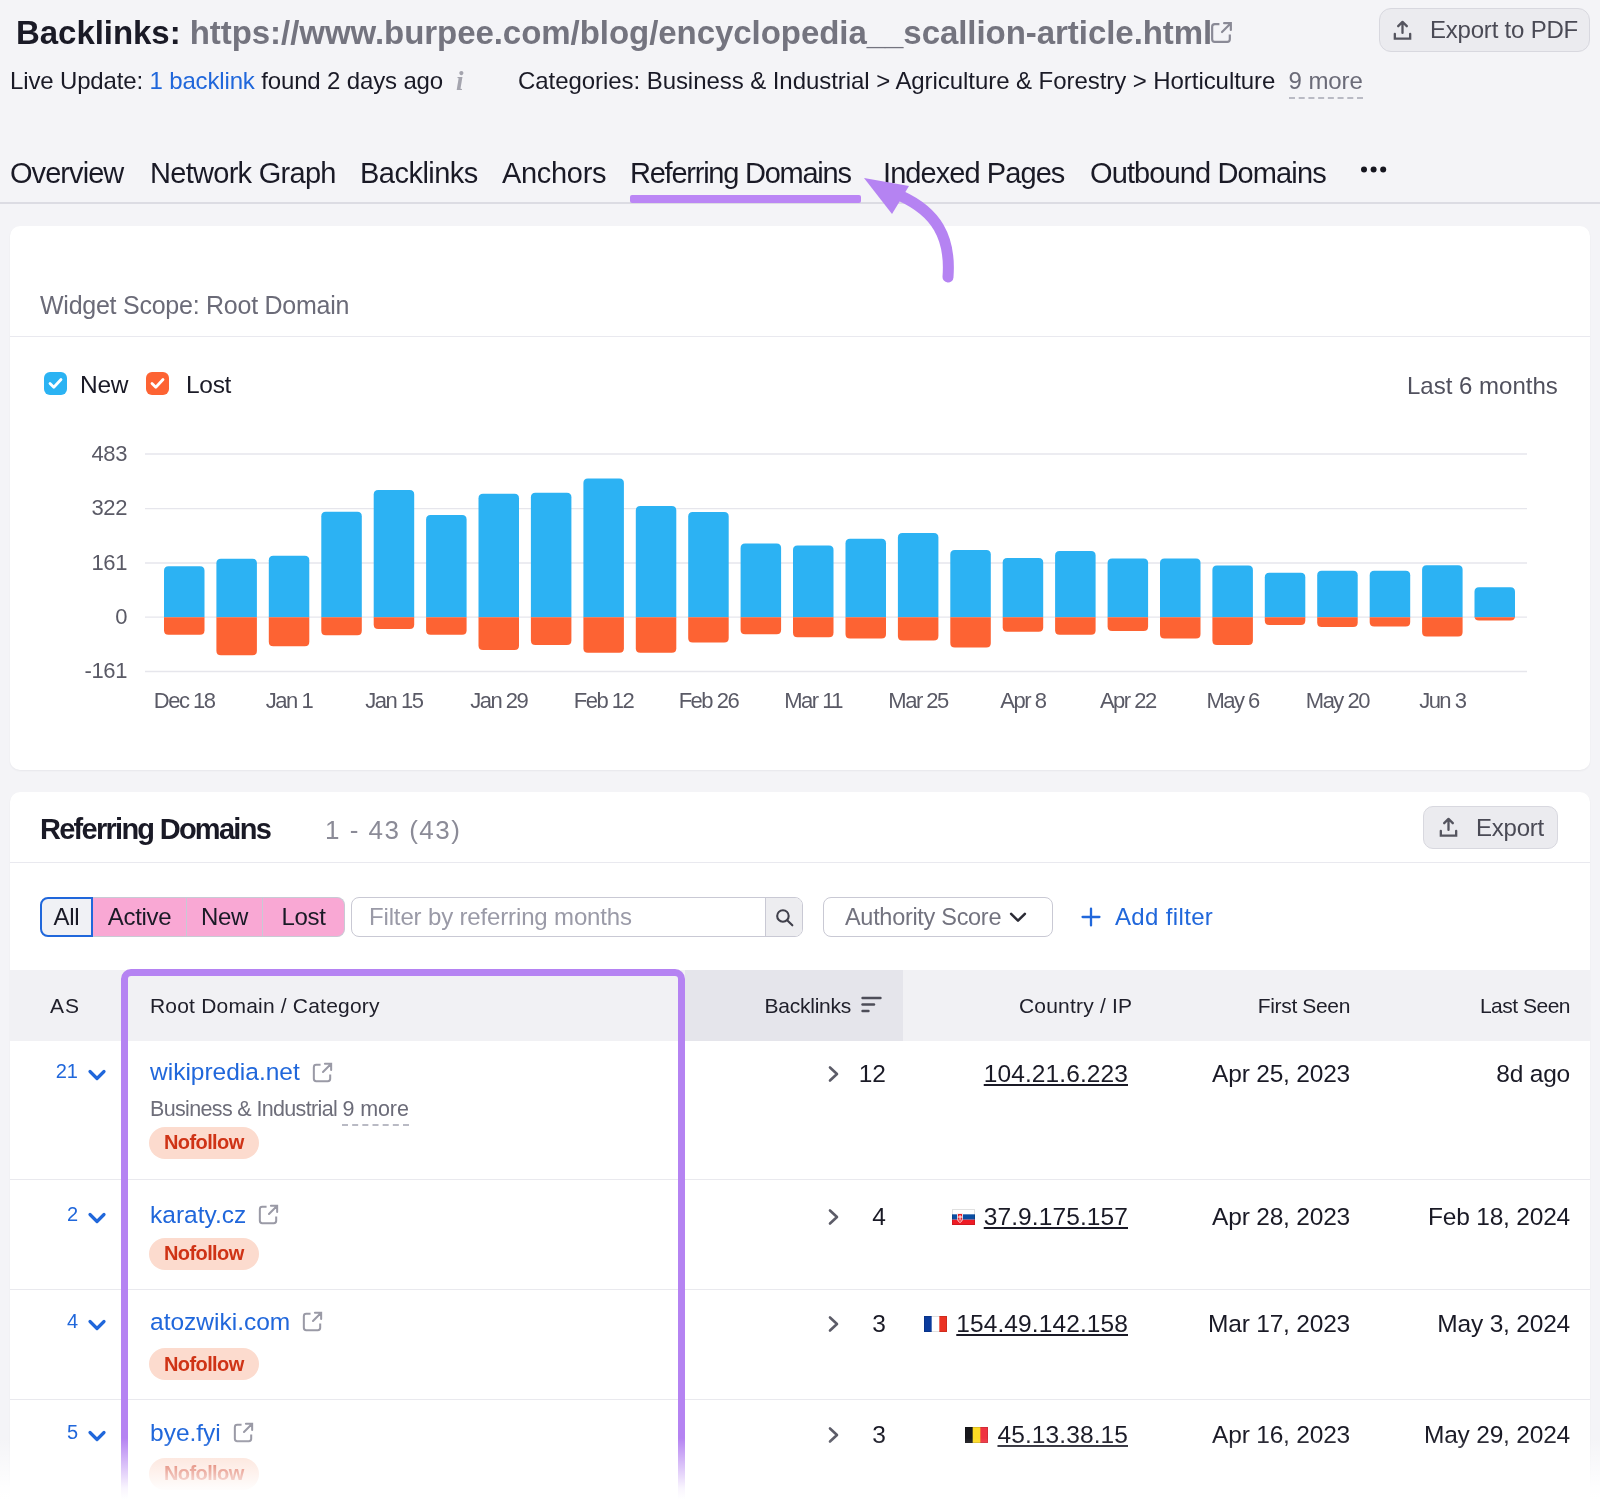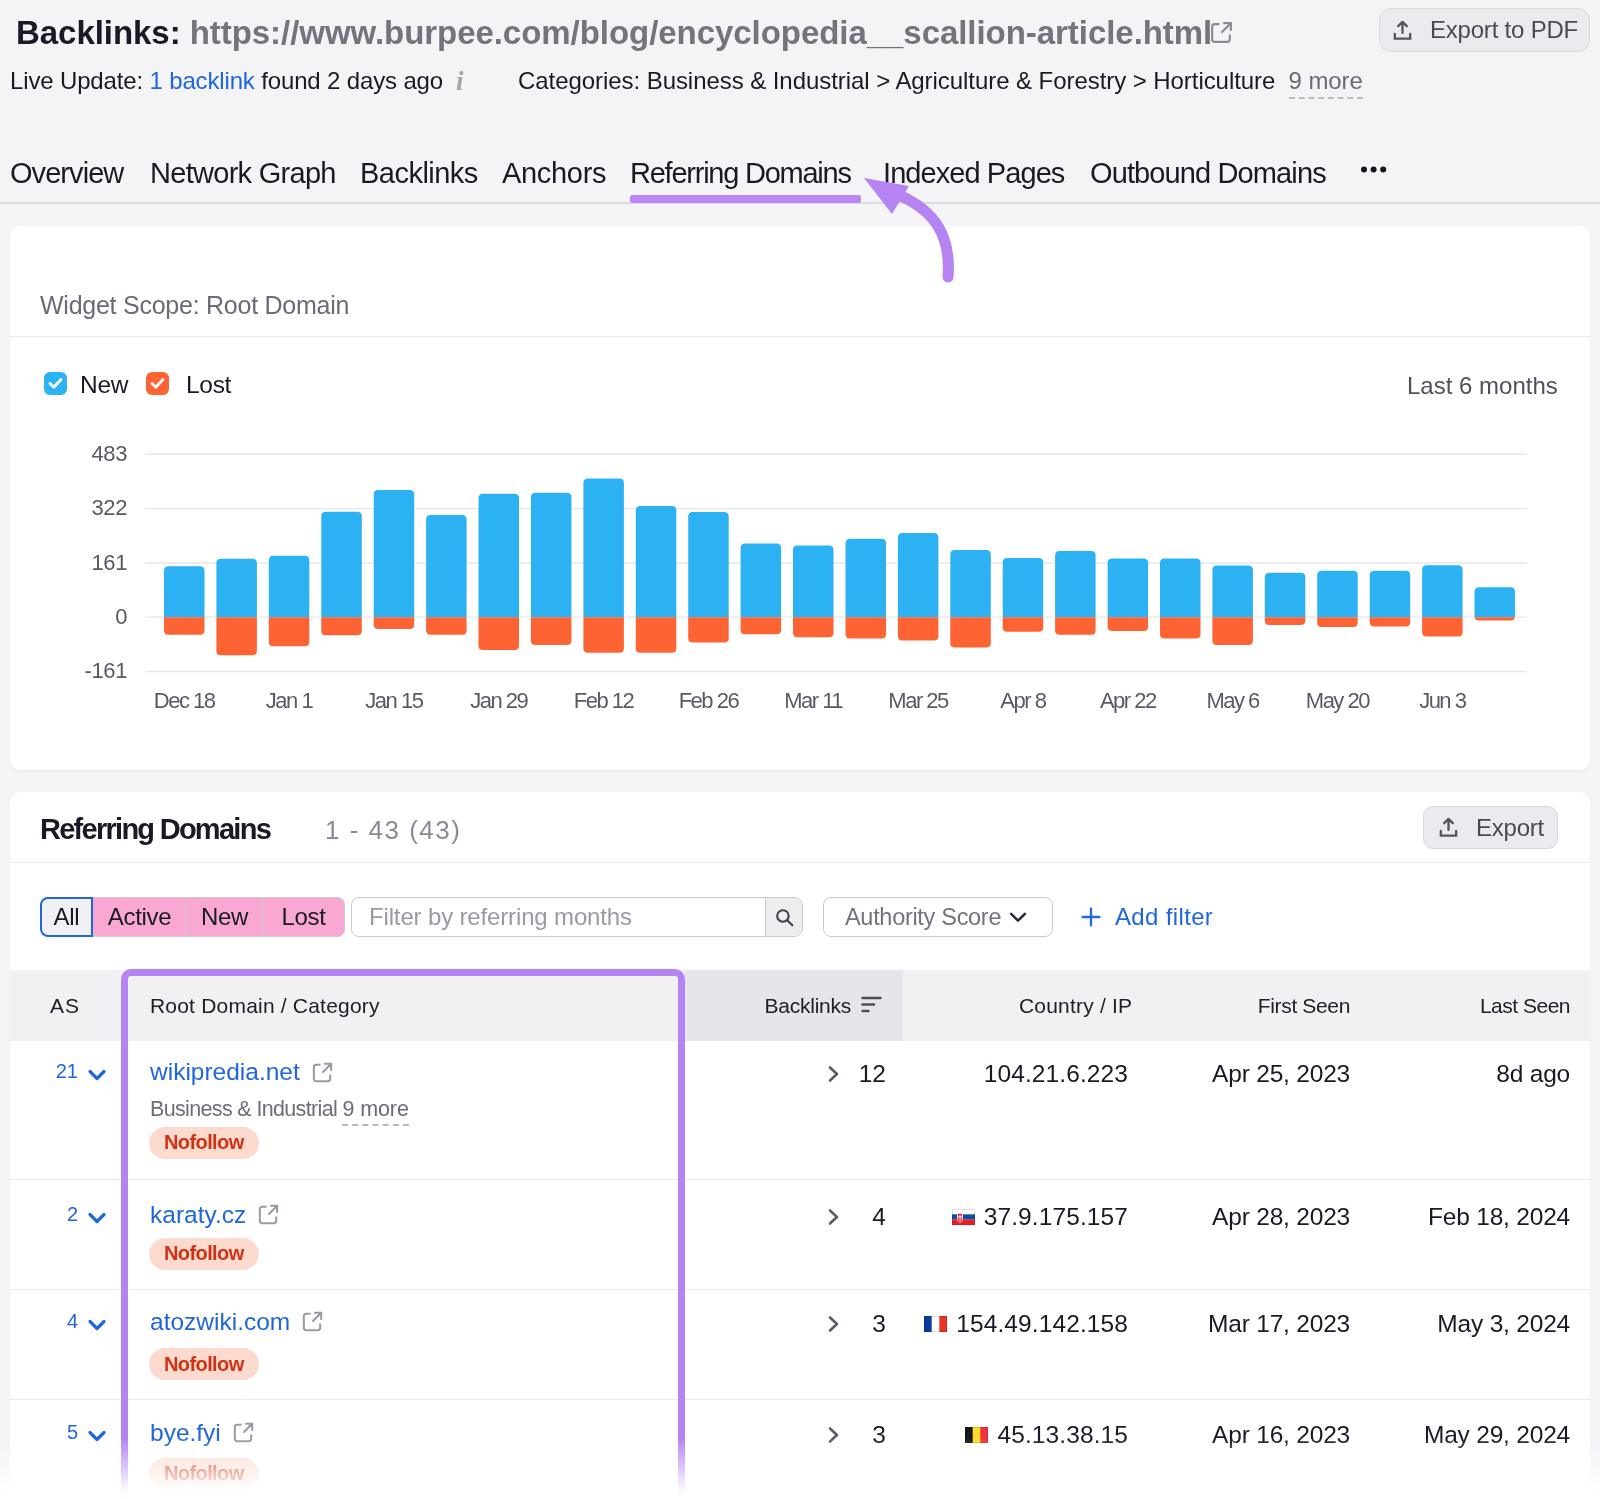--- a/index.html
+++ b/index.html
@@ -65,21 +65,21 @@
 .th { position:absolute; top:994px; font-size:21px; color:#20202b; letter-spacing:0.2px; }
 .rowline { position:absolute; left:10px; width:1580px; height:1px; background:#e9e9ee; }
 .asnum { position:absolute; font-size:20px; color:#2067db; text-align:right; width:40px; }
 .aschev { position:absolute; }
 .domain { position:absolute; font-size:24.5px; color:#2067db; display:flex; align-items:center; gap:10px; }
 .cat { position:absolute; font-size:21.5px; color:#6e6e7a; letter-spacing:-0.65px; }
 .cat .ninemore { border-bottom-width:2px; letter-spacing:-0.1px; }
 .chip { position:absolute; height:32px; border-radius:16px; background:#fcdbce; color:#cf3316; font-size:20px; font-weight:bold; display:flex; align-items:center; padding:0 15px; letter-spacing:-0.6px; }
 .rchev { position:absolute; }
 .bl { position:absolute; width:60px; text-align:right; font-size:24.5px; color:#1a1a26; }
-.ip { position:absolute; left:838px; width:290px; font-size:24.5px; color:#1a1a26; display:flex; align-items:center; justify-content:flex-end; gap:9px; letter-spacing:0.1px; }
+.ip { position:absolute; left:838px; width:290px; font-size:24.5px; color:#1a1a26; display:flex; align-items:center; justify-content:flex-end; gap:9px; letter-spacing:0.1px;text-decoration:underline; }
 .flag { width:23px; height:16px; display:block; }
 .fseen { position:absolute; width:160px; left:1190px; text-align:right; font-size:24.5px; color:#1a1a26; letter-spacing:-0.2px; }
 .lseen { position:absolute; width:160px; left:1410px; text-align:right; font-size:24.5px; color:#1a1a26; letter-spacing:-0.2px; }
 
 
 #prect { left:121px; top:969px; width:564px; height:540px; border:7.5px solid #b583f2; border-radius:10px; z-index:8; }
 #fade { left:0px; top:1438px; width:1600px; height:61px; background:linear-gradient(to bottom, rgba(255,255,255,0) 0%, rgba(255,255,255,0.92) 82%, #ffffff 100%); z-index:9; }
 </style>
 </head>
 <body>

